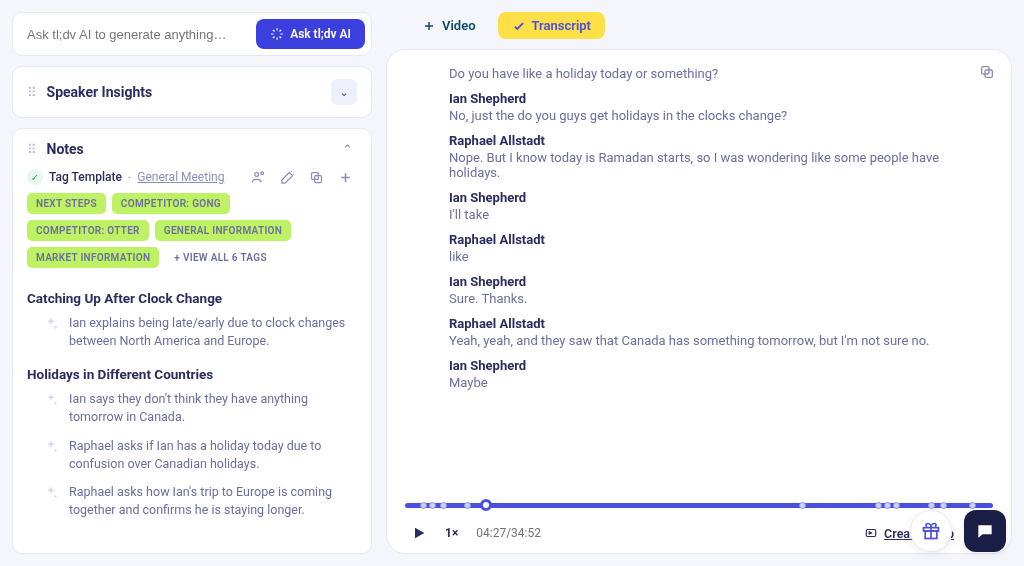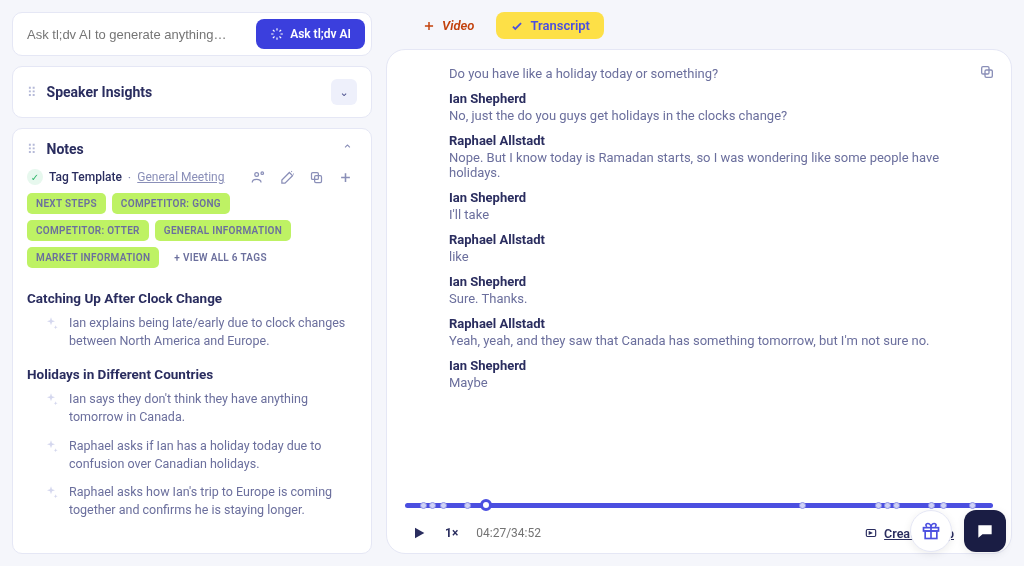--- a/index.html
+++ b/index.html
@@ -125,21 +125,21 @@
 
   
   .tabs {
     display: flex; gap: 8px; padding: 0 0 10px 22px;
   }
   .tab {
     display: flex; align-items: center; gap: 6px;
     padding: 6px 14px; border-radius: 8px;
     font-size: 13px; font-weight: 600; cursor: pointer;
   }
-  .tab.inactive { color: #c2410c; font-style: italic; }
+  .tab.inactive { color: #0c4a6e; }
   .tab.active { background: #fde047; color: #4b4fe0; justify-content: space-between; }
   .transcript-panel {
     flex: 1; background: #fff; border: 1px solid #e5e7f5;
     border-radius: 19px; padding: 16px 18px 12px 18px;
     display: flex; flex-direction: column; position: relative;
   }
   .copy-corner {
     position: absolute; top: 14px; right: 16px; color: #8a8fb8; cursor: pointer;
   }
   .trans-body { flex: 1; overflow: hidden; padding-left: 44px; padding-right: 30px; }

